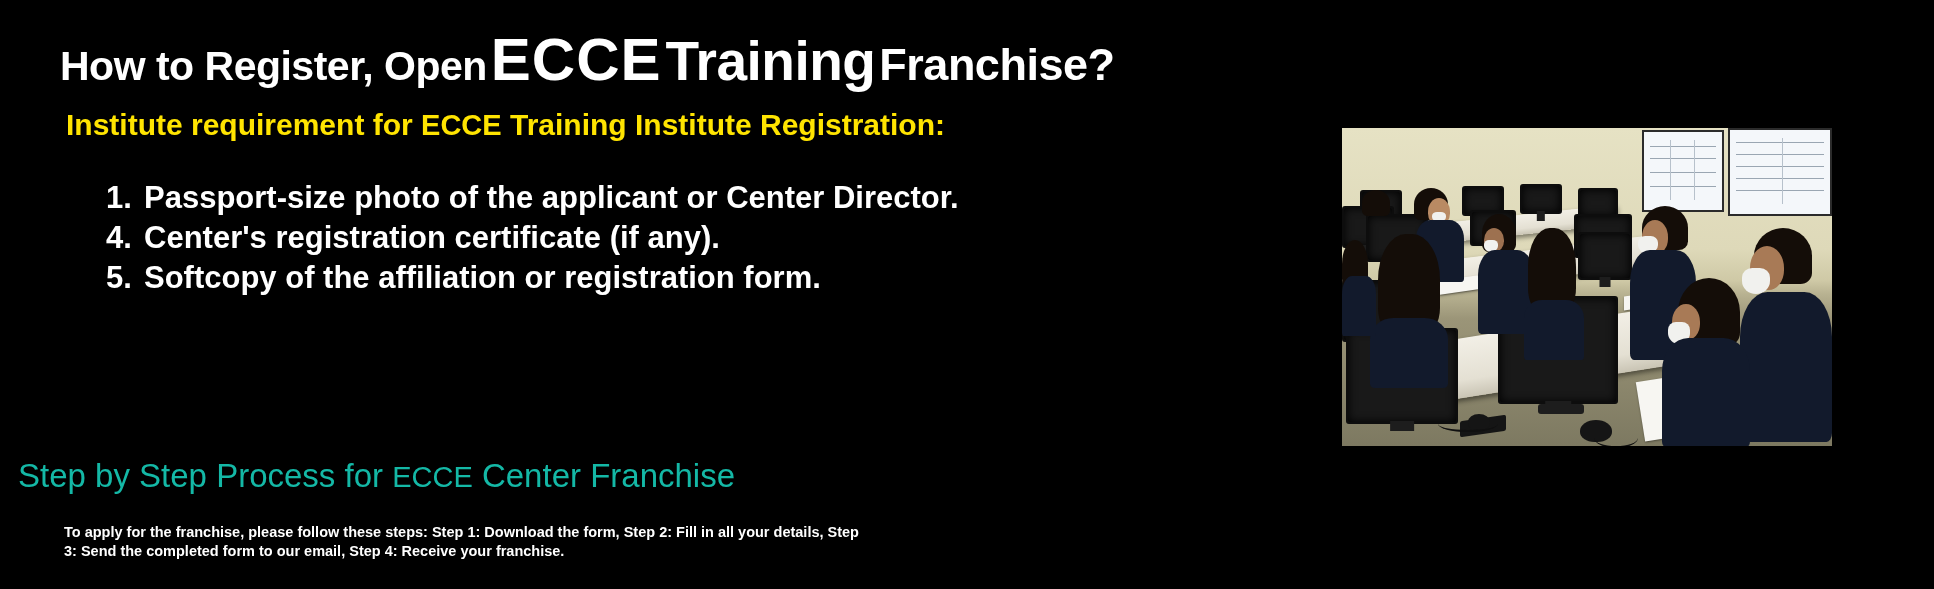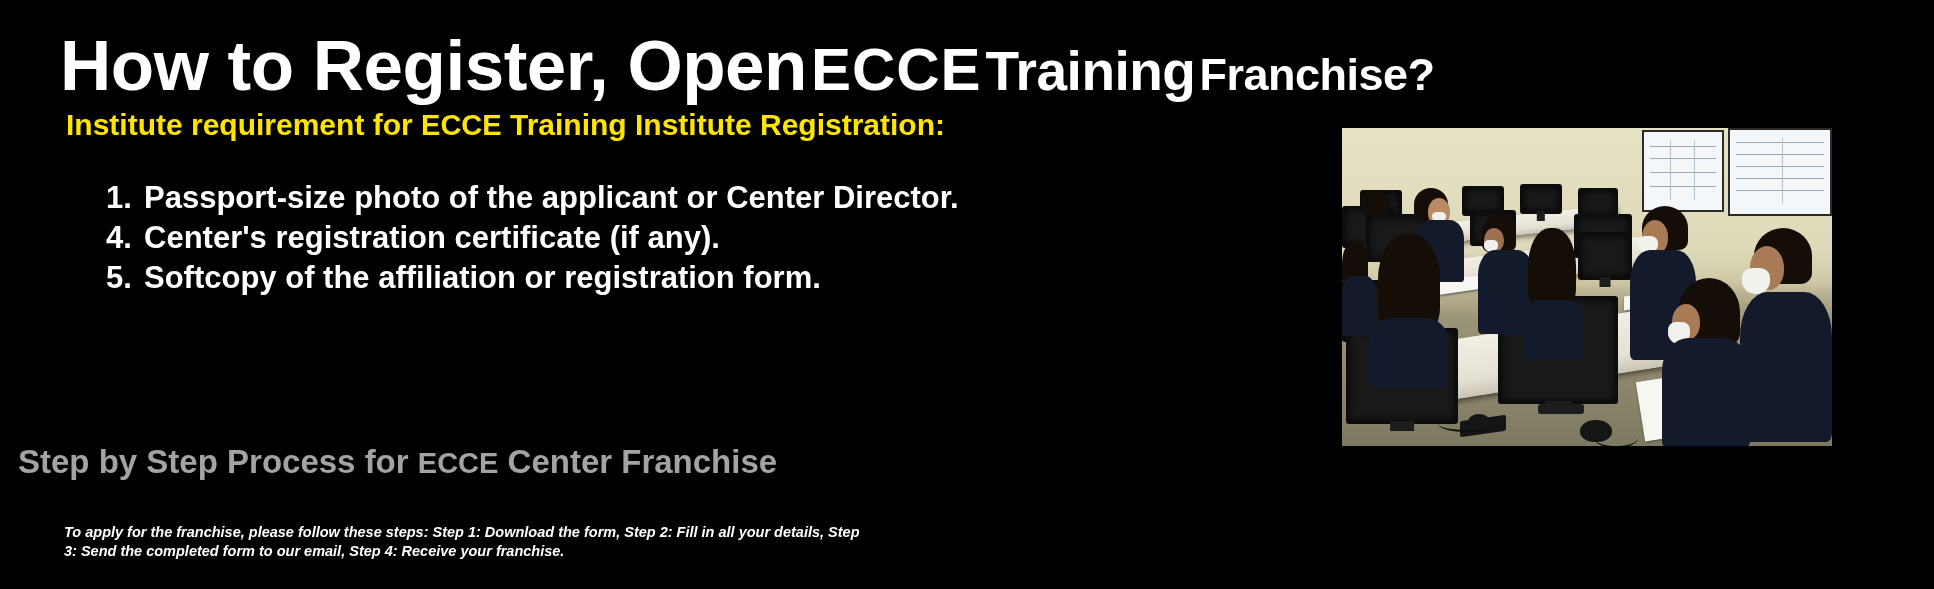--- a/index.html
+++ b/index.html
@@ -24,21 +24,21 @@
     position: absolute;
     left: 60px;
     top: 30px;
     white-space: nowrap;
     color: #ffffff;
     font-weight: bold;
     line-height: 1;
     letter-spacing: -0.5px;
   }
   .title .t-a {
-    font-size: 71px;
+    font-size: 41px;
     font-weight: bold;
   }
   .title .t-ecce {
     font-size: 60px;
     font-weight: bold;
     letter-spacing: 1px;
   }
   .title .t-b {
     font-size: 55px;
     font-weight: bold;
@@ -81,45 +81,44 @@
   }
   .doc-list li .num {
     display: inline-block;
     min-width: 38px;
   }
 
   
   .step-heading {
     position: absolute;
     left: 18px;
-    top: 444px;
+    top: 458px;
     white-space: nowrap;
-    color: #a3a3a3;
-    font-weight: bold;
+    color: #14b8a6;
+    font-weight: normal;
     font-size: 33px;
     line-height: 1.1;
   }
   .step-heading .st-ecce {
     font-size: 29px;
   }
   .step-heading .st-tail {
     font-size: 33px;
   }
 
   
   .steps-para {
     position: absolute;
     left: 64px;
     top: 508px;
     width: 800px;
     color: #ffffff;
     font-weight: bold;
     font-size: 14.5px;
     line-height: 19px;
-    font-style: italic;
   }
 
   
   .photo-frame {
     position: absolute;
     left: 1342px;
     top: 128px;
     width: 490px;
     height: 318px;
     overflow: hidden;

